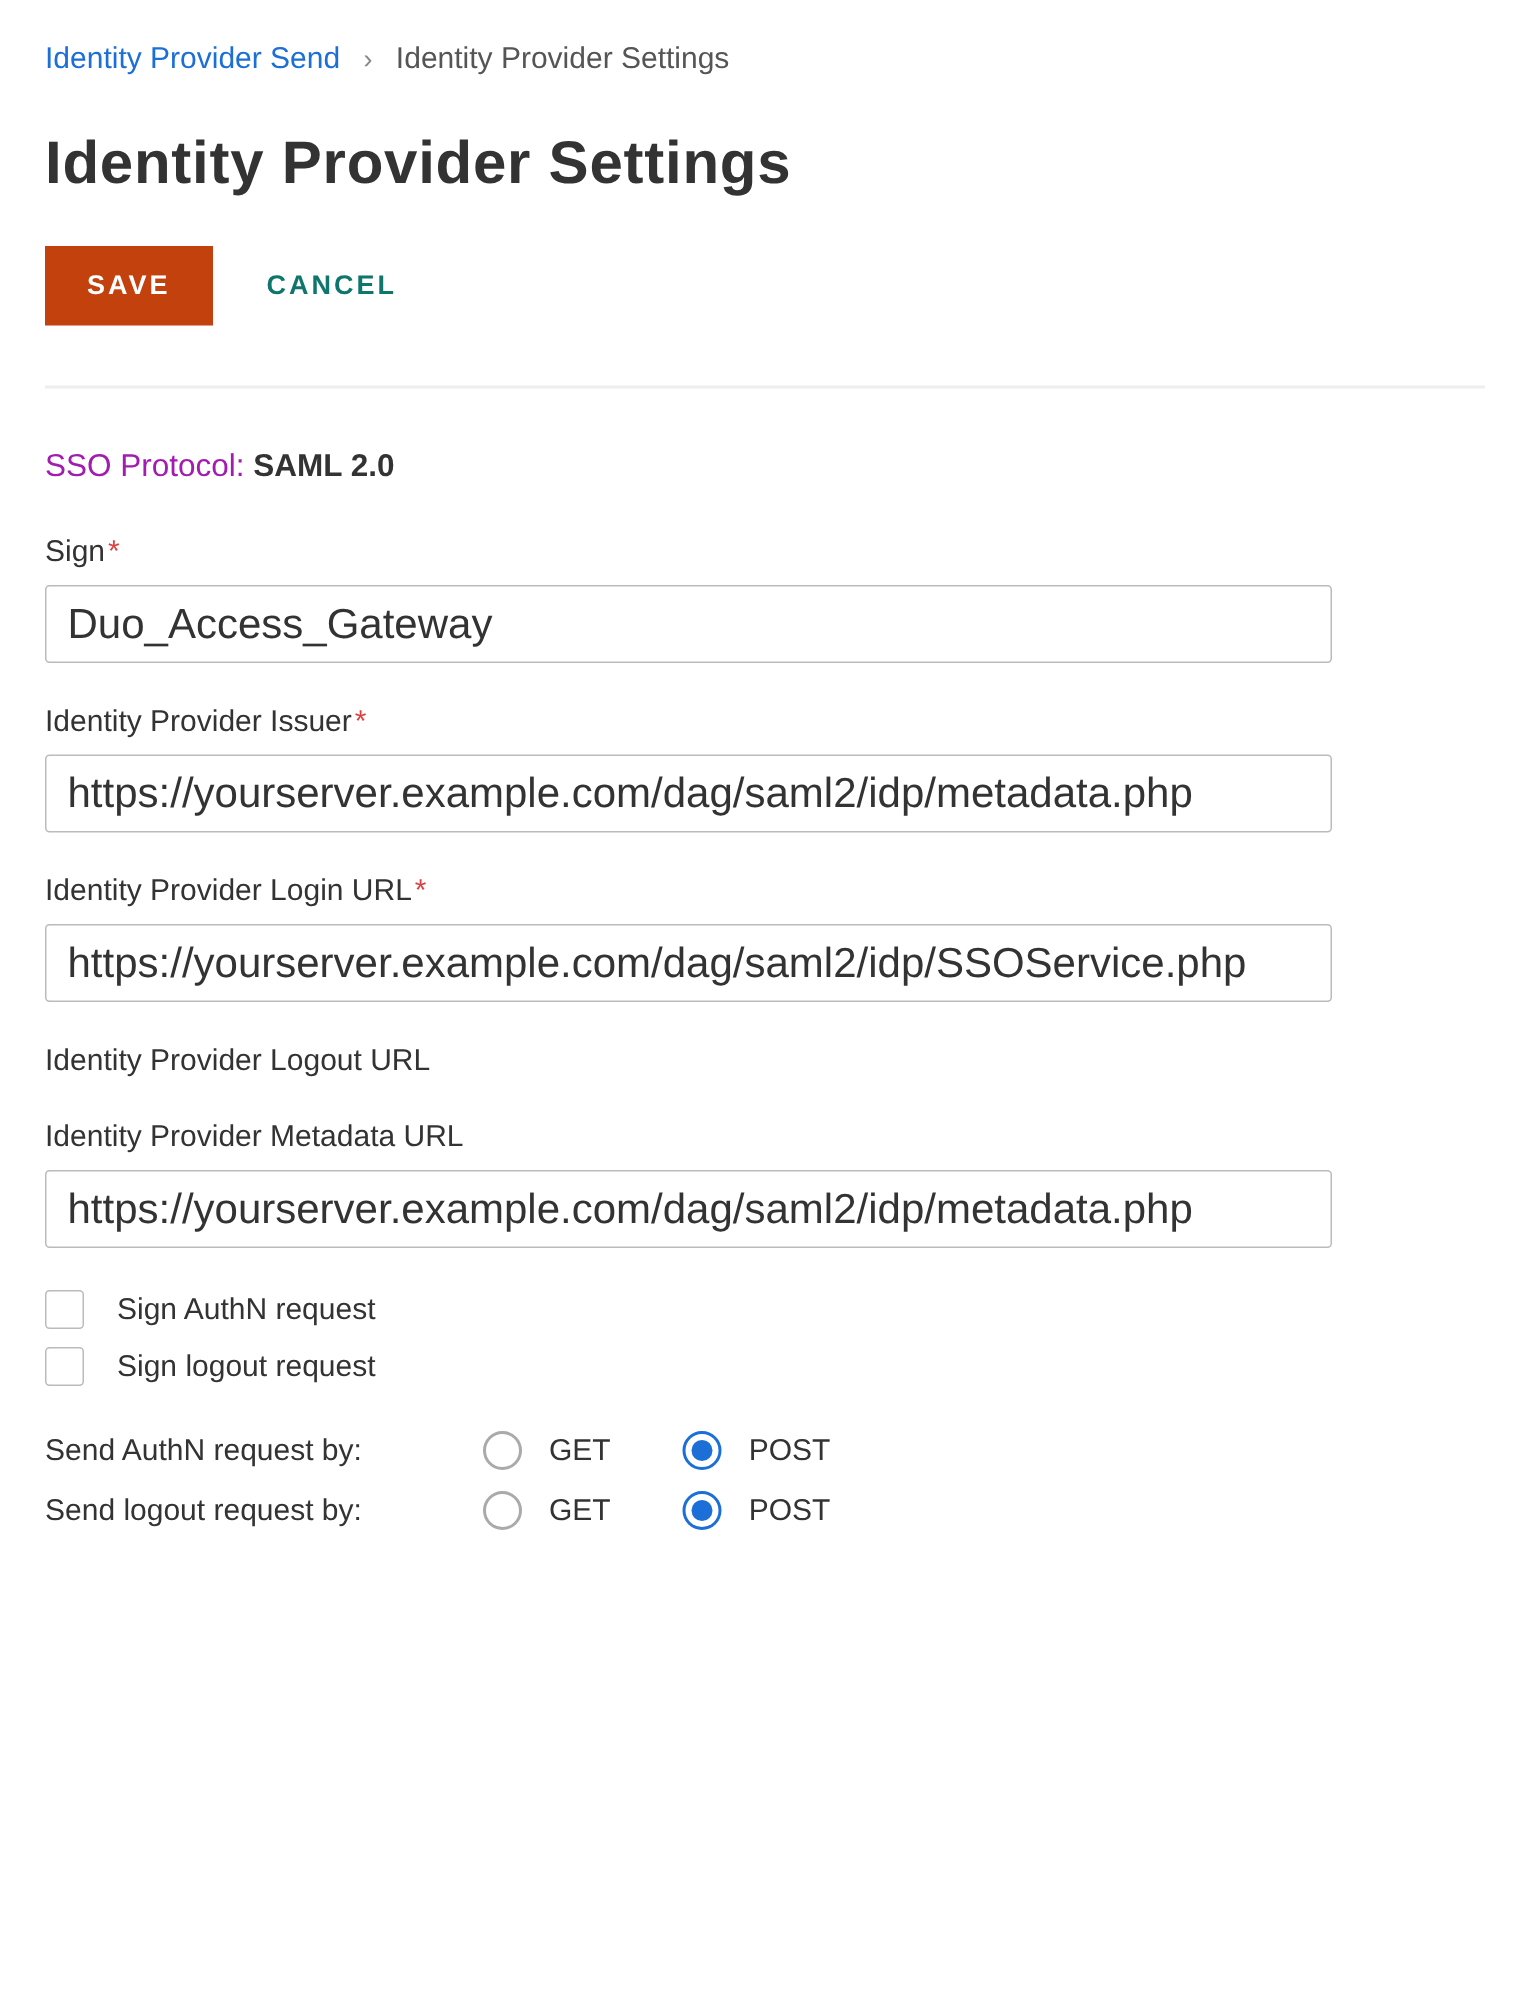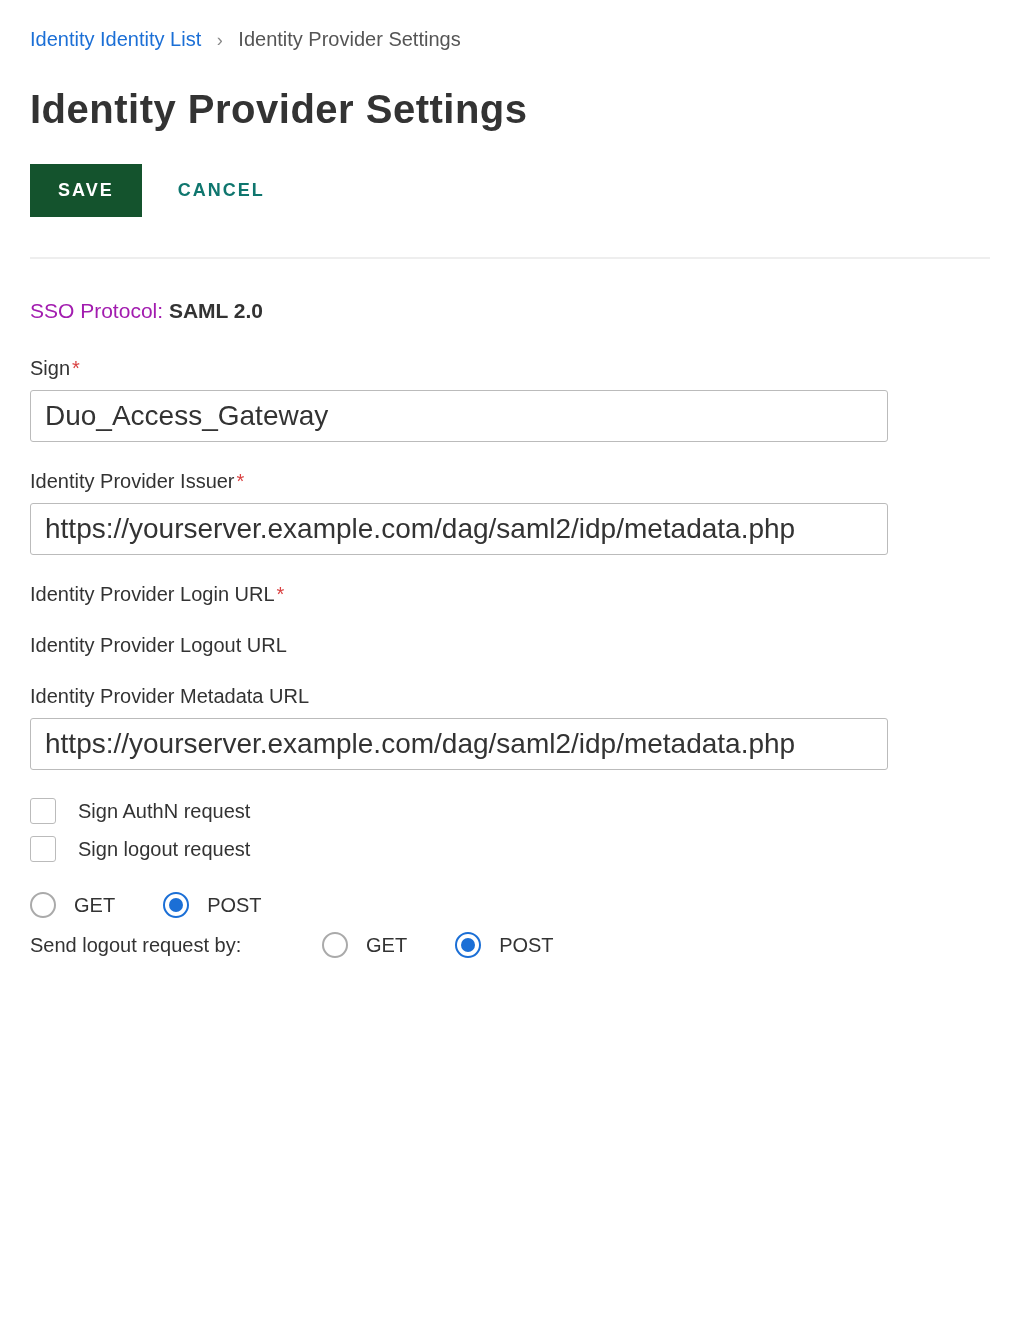--- a/index.html
+++ b/index.html
@@ -43,21 +43,21 @@
   .btn {
     font-size: 18px;
     font-weight: 600;
     letter-spacing: 2px;
     border: none;
     cursor: pointer;
     padding: 16px 28px;
     text-transform: uppercase;
   }
   .btn-primary {
-    background: #14532d;
+    background: #c2410c;
     color: #fff;
   }
   .btn-link {
     background: transparent;
     color: #0f766e;
     padding: 16px 0;
   }
   hr.divider {
     border: none;
     border-top: 2px solid #eee;
@@ -142,21 +142,21 @@
     width: 14px;
     height: 14px;
     background: #1b6fd6;
     border-radius: 50%;
   }
 </style>
 </head>
 <body>
 
 <nav class="breadcrumb">
-  <a href="#">Identity Identity List</a>
+  <a href="#">Identity Provider Send</a>
   <span class="sep">›</span>
   <span class="current">Identity Provider Settings</span>
 </nav>
 
 <h1 class="page-title">Identity Provider Settings</h1>
 
 <div class="action-row">
   <button class="btn btn-primary">SAVE</button>
   <button class="btn btn-link">CANCEL</button>
 </div>
@@ -179,20 +179,21 @@
   <label class="form-label">
     <span>Identity Provider Issuer</span><span class="req">*</span>
   </label>
   <input type="text" class="text-input" value="https://yourserver.example.com/dag/saml2/idp/metadata.php" style="">
 </div>
 
 <div class="form-group">
   <label class="form-label">
     <span>Identity Provider Login URL</span><span class="req">*</span>
   </label>
+  <input type="text" class="text-input" value="https://yourserver.example.com/dag/saml2/idp/SSOService.php" style="">
 </div>
 
 <div class="form-group">
   <label class="form-label">
     <span>Identity Provider Logout URL</span>
   </label>
 </div>
 
 <div class="form-group">
   <label class="form-label">
@@ -205,20 +206,21 @@
   <span class="faux-checkbox"></span>
   <span>Sign AuthN request</span>
 </div>
 <div class="checkbox-row">
   <span class="faux-checkbox"></span>
   <span>Sign logout request</span>
 </div>
 
 <div class="radio-section">
   <div class="radio-row">
+    <span class="rlabel">Send AuthN request by:</span>
     <span class="radio-opt">
       <span class="faux-radio"></span>
       <span>GET</span>
     </span>
     <span class="radio-opt">
       <span class="faux-radio selected"></span>
       <span>POST</span>
     </span>
   </div>
   <div class="radio-row">

